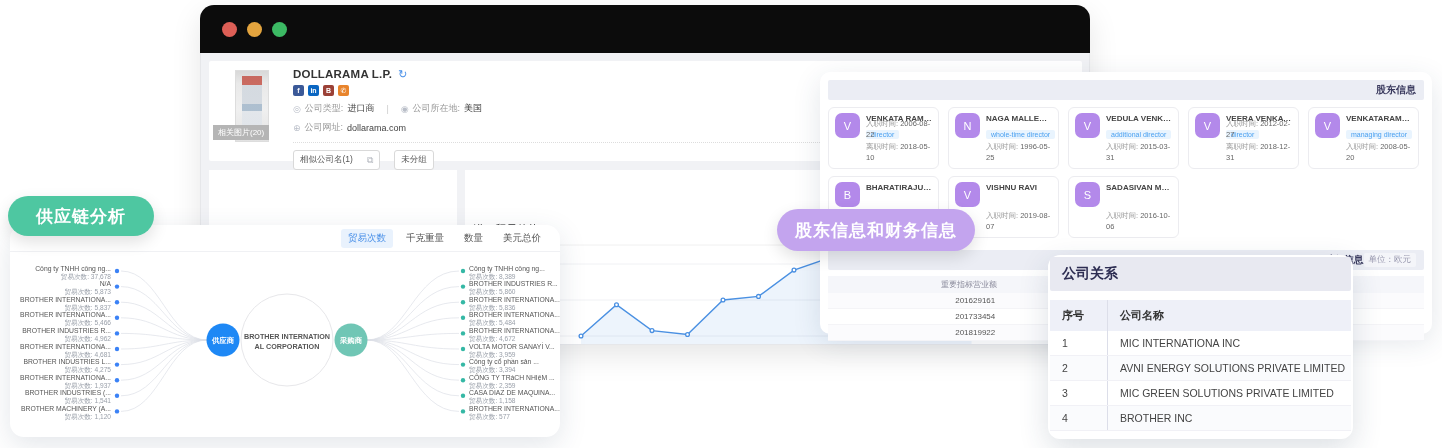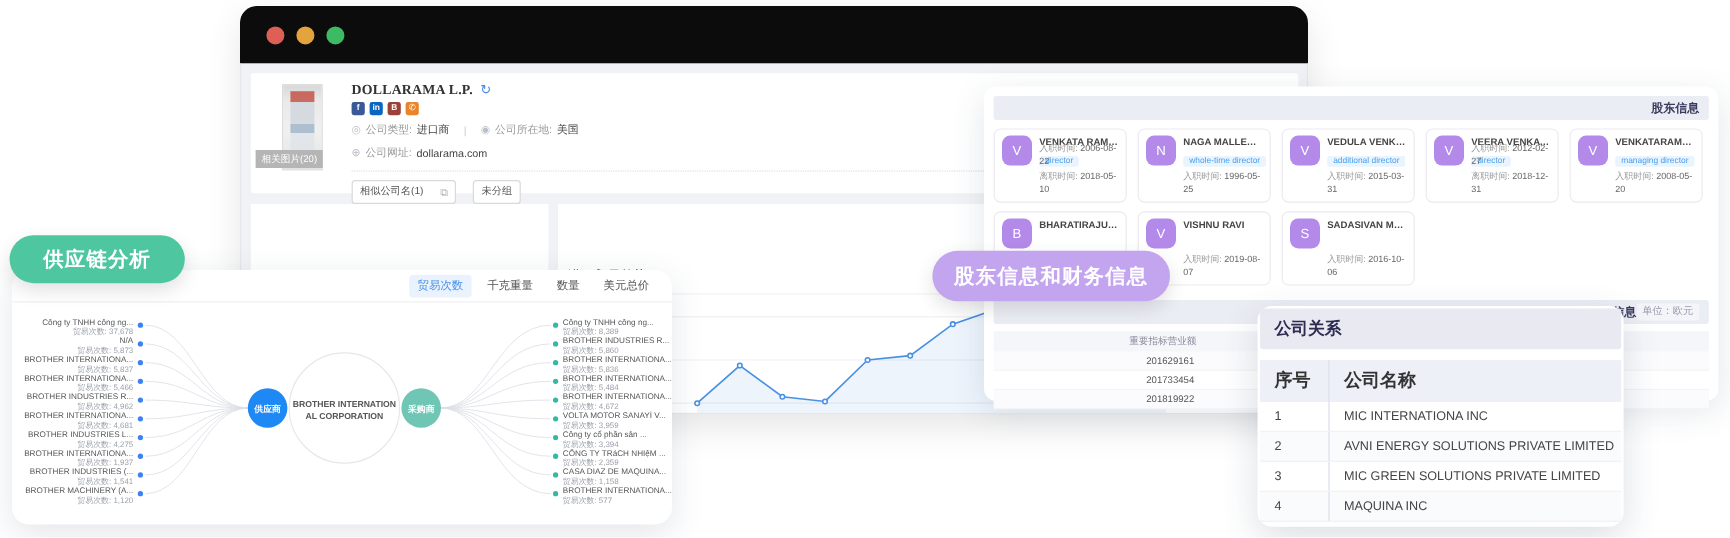--- a/index.html
+++ b/index.html
@@ -19,21 +19,21 @@
 
   .card { position:absolute; background:#fff; }
   .company-card { left:8px; top:8px; width:873px; height:100px; border-radius:2px; }
   .thumb-wrap { position:absolute; left:26px; top:9px; width:34px; height:72px; }
   .thumb { width:34px; height:72px; background:linear-gradient(180deg,#d8d8d8 0%,#e9e9e9 18%,#f0f0f0 55%,#e2e2e2 100%); border:1px solid #ddd; }
   .thumb-inner { position:absolute; left:7px; top:6px; width:20px; height:50px;
     background:linear-gradient(180deg,#c24b3f 0 18%, #cfd6de 18% 55%, #9db3c8 55% 70%, #dfe4ea 70% 100%); opacity:.8; }
   .thumb-tag { position:absolute; left:-22px; bottom:2px; background:#b5b5b5; color:#fff;
     font-size:8px; padding:2px 5px; white-space:nowrap; }
   .company-details { position:absolute; left:84px; top:7px; right:10px; }
-  .company-title { font-size:11.5px; font-weight:bold; color:#333; letter-spacing:.2px;font-family:Liberation Serif, serif; }
+  .company-title { font-size:11.5px; font-weight:bold; color:#333; letter-spacing:.2px; }
   .refresh { color:#4a90e8; font-size:11px; margin-left:6px; font-weight:normal; }
   .social-row { display:flex; gap:4px; margin-top:4px; }
   .sq { width:11px; height:11px; border-radius:2px; color:#fff; font-size:7px; line-height:11px;
     text-align:center; font-weight:bold; }
   .info-row { margin-top:6px; font-size:9px; color:#999; display:flex; align-items:center; gap:4px; }
   .info-row .val { color:#444; }
   .info-row .sep { color:#ccc; margin:0 8px; }
   .mini-ico { color:#b9bec8; font-size:9px; }
   .dotted { border-top:1px dotted #ddd; width:565px; margin-top:8px; }
   .select-row { display:flex; gap:14px; margin-top:7px; }
@@ -87,21 +87,21 @@
   .fin-row { display:flex; padding:3px 10px; color:#555; border-bottom:1px solid #f4f4f7; }
   .fin-row:nth-child(odd) { background:#fbfbfd; }
   .fin-c1 { width:135px; flex:0 0 auto;text-align:right; }
 
   
   .rel-panel { position:absolute; left:1048px; top:255px; width:305px; height:184px; z-index:4;
     background:#fff; border-radius:12px; box-shadow:0 10px 30px rgba(40,60,90,.16); padding:2px; }
   .rel-title { background:#e8e9f1; color:#2d2d52; font-weight:bold; font-size:14px;
     padding:8px 12px; border-radius:2px; }
   .rel-table { margin-top:9px; }
-  .rel-hrow { display:flex; background:#eef0f8; font-weight:bold; color:#333; font-size:15px; }
+  .rel-hrow { display:flex; background:#eef0f8; font-weight:bold; color:#333; font-size:11px; }
   .rel-hrow > div { padding:8px 0 8px 12px; }
   .rel-row { display:flex; font-size:10.5px; color:#444; border-bottom:1px solid #f1f1f6; }
   .rel-row:nth-child(even) { background:#fafbfd; }
   .rel-row > div { padding:6px 0 6px 12px; }
   .rel-c1 { width:58px; flex:0 0 auto; border-right:1px solid #dcdee9; }
   .rel-c2 { flex:1; white-space:nowrap; overflow:hidden; text-overflow:ellipsis; }
 
   
   .pill { position:absolute; color:#fff; font-weight:bold; font-size:17px; border-radius:21px;
     display:flex; align-items:center; justify-content:center; z-index:6; letter-spacing:1px;
@@ -464,21 +464,21 @@
           <div class="rel-row">
             <div class="rel-c1">2</div>
             <div class="rel-c2">AVNI ENERGY SOLUTIONS PRIVATE LIMITED</div>
           </div>
           <div class="rel-row">
             <div class="rel-c1">3</div>
             <div class="rel-c2">MIC GREEN SOLUTIONS PRIVATE LIMITED</div>
           </div>
           <div class="rel-row">
             <div class="rel-c1">4</div>
-            <div class="rel-c2">MAQUINA INC</div>
+            <div class="rel-c2">BROTHER INC</div>
           </div>
         </div>
     </div>
   </div>
 
   <div class="pill pill-supply" style="background: rgb(78, 199, 161);">供应链分析</div>
   <div class="pill pill-shareholder" style="background: rgb(195, 164, 238);">股东信息和财务信息</div>
 
 </div>
 

